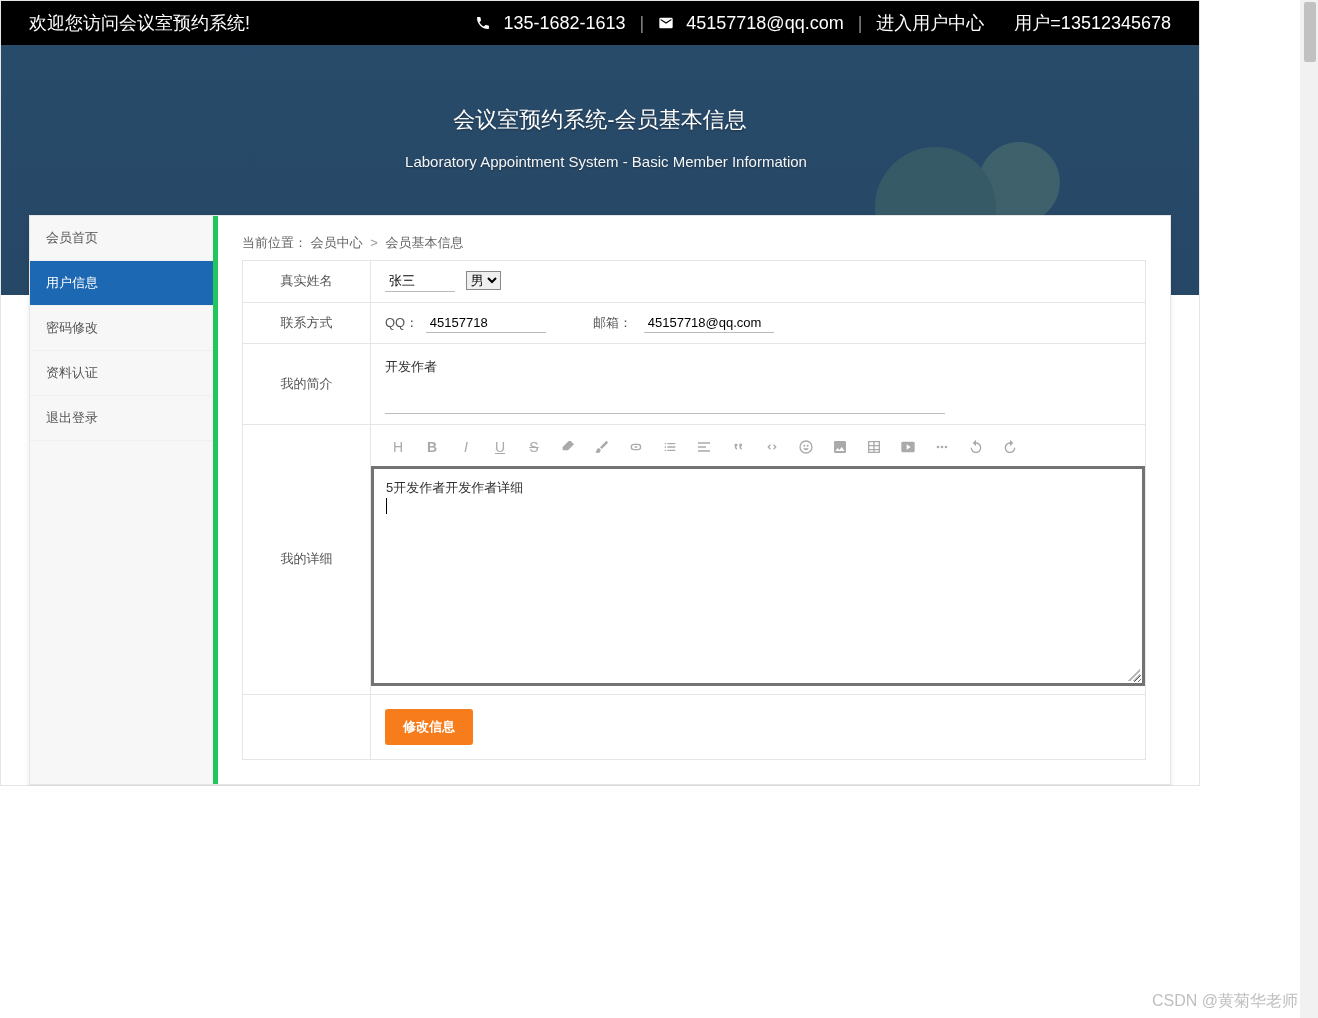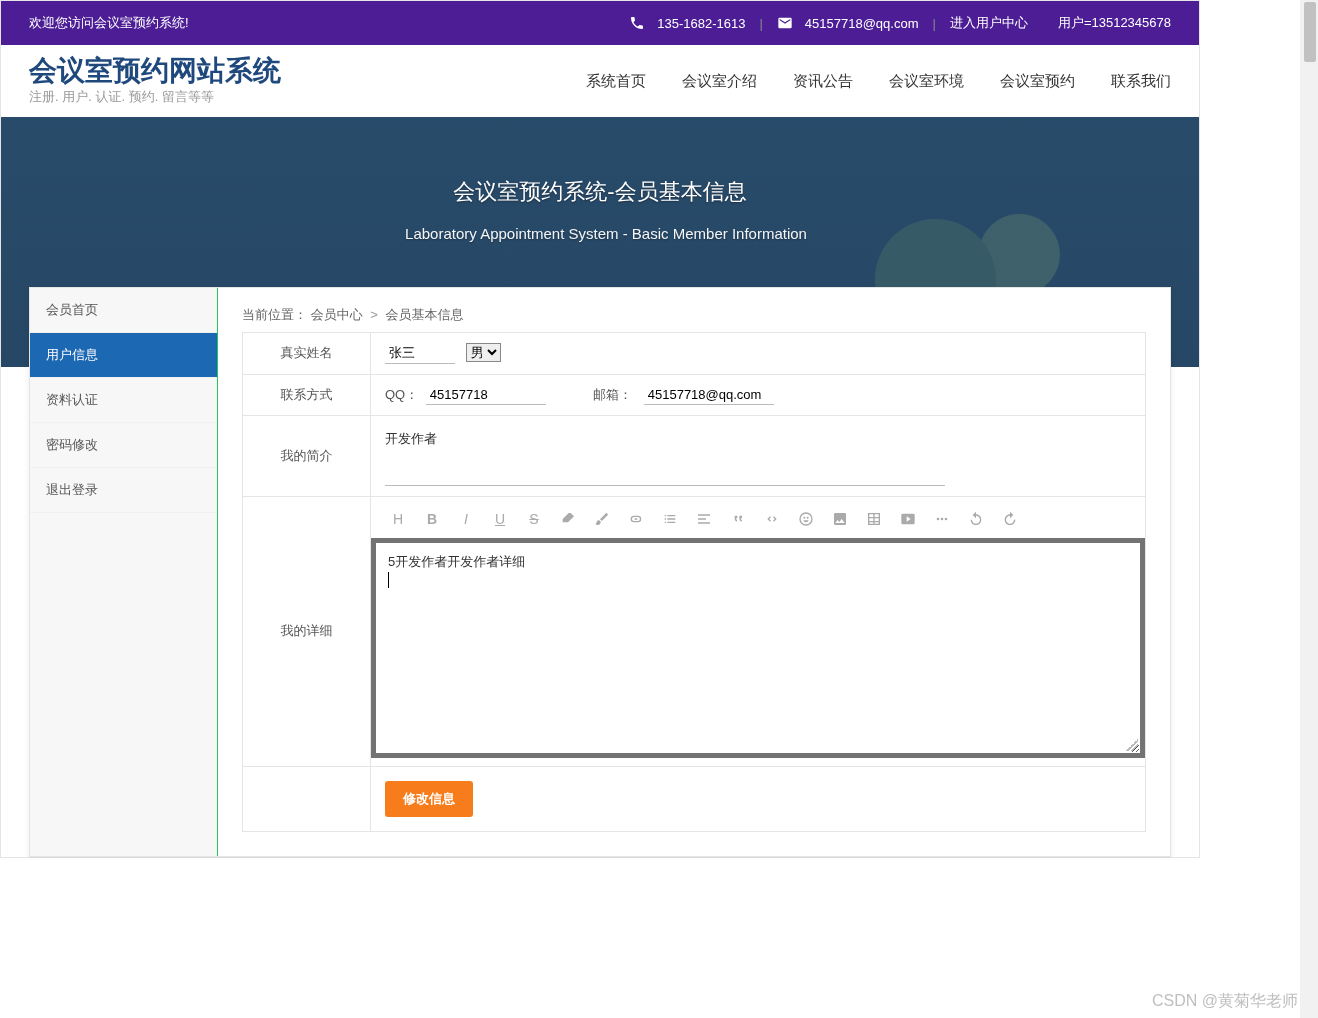--- a/index.html
+++ b/index.html
@@ -2,21 +2,21 @@
 <html><head>
 <meta charset="utf-8">
 <style>
   *{box-sizing:border-box;margin:0;padding:0;}
   body{font-family:"Microsoft YaHei","PingFang SC",Arial,sans-serif;font-size:14px;color:#333;background:#fff;}
   .outer{width:1200px;margin:0;border:1px solid #e5e5e5;position:relative;}
   .scroll-y{position:absolute;right:0;top:0;width:18px;height:1018px;background:#f1f1f1;}
   .scroll-y .thumb{position:absolute;right:2px;top:2px;width:12px;height:60px;background:#c1c1c1;border-radius:2px;}
 
   
-  .topbar{height:44px;background:#4c1d95;color:#fff;display:flex;align-items:center;padding:0 28px;font-size:13px;}
+  .topbar{height:44px;background:#000000;color:#fff;display:flex;align-items:center;padding:0 28px;font-size:18px;}
   .topbar .left{flex:0 0 auto;}
   .topbar .right{margin-left:auto;display:flex;align-items:center;gap:6px;text-align:right;}
   .topbar .sep{color:#888;margin:0 8px;}
   .topbar a{color:#fff;text-decoration:none;}
   .icon-phone,.icon-mail{display:inline-flex;width:16px;height:16px;margin-right:6px;vertical-align:middle;}
   .icon-phone svg,.icon-mail svg{width:16px;height:16px;fill:#fff;}
 
   
   .header{height:72px;display:flex;align-items:center;padding:0 28px;}
   .brand-title{font-size:28px;font-weight:700;color:#1f497d;line-height:1.1;}
@@ -29,21 +29,21 @@
         radial-gradient(circle at 78% 65%, #7aa06b 0 60px, transparent 61px),
         radial-gradient(circle at 85% 55%, #9cbf7f 0 40px, transparent 41px),
         linear-gradient(180deg,#3a5d7a,#2d4a63);
         color:#fff;text-align:center;padding-top:60px;}
   .hero h1{font-size:22px;font-weight:400;text-shadow:0 1px 2px rgba(0,0,0,0.4);}
   .hero p{margin-top:18px;font-size:15px;opacity:.95;text-shadow:0 1px 2px rgba(0,0,0,0.4);padding-left:12px;}
 
   
   .main-wrap{padding:0 28px;margin-top:-80px;position:relative;z-index:2;}
   .card{background:#fff;border:1px solid #e5e5e5;box-shadow:0 2px 6px rgba(0,0,0,0.08);display:flex;min-height:560px;}
-  .sidebar{width:188px;background:#f7f7f7;border-right:1px solid #22c55e;}
+  .sidebar{width:188px;background:#f7f7f7;border-right:5px solid #22c55e;}
   .sidebar a{display:block;padding:13px 16px;color:#555;text-decoration:none;font-size:13px;border-bottom:1px solid #f0f0f0;}
   .sidebar a.active{background:#1c68b3;color:#fff;}
   .content{flex:1;padding:18px 24px 24px;}
   .breadcrumb{font-size:13px;color:#666;margin-bottom:8px;}
   .breadcrumb .sep{margin:0 4px;color:#999;}
 
   .form-tbl{width:100%;border:1px solid #e5e5e5;border-collapse:collapse;}
   .form-tbl td{border:1px solid #e5e5e5;padding:10px 14px;font-size:13px;vertical-align:middle;}
   .form-tbl td.label{width:128px;text-align:center;color:#555;background:#fff;}
   .form-tbl input[type=text]{border:none;border-bottom:1px solid #bbb;padding:2px 4px;font-size:13px;background:transparent;outline:none;}
@@ -53,21 +53,21 @@
   .qq-field{width:120px;}
   .mail-field{width:130px;margin-left:4px;}
   .intro-field{width:560px;}
   .gap{display:inline-block;width:40px;}
 
   
   .editor-wrap{border:none;}
   .ed-toolbar{display:flex;align-items:center;gap:16px;padding:6px 10px 10px 18px;}
   .ed-toolbar .tbtn{width:18px;height:18px;display:inline-flex;align-items:center;justify-content:center;color:#aaa;cursor:pointer;font-size:14px;}
   .ed-toolbar .tbtn svg{width:16px;height:16px;fill:#aaa;}
-  .ed-area{border:5px solid #737373;min-height:220px;padding:10px 12px;font-size:13px;color:#333;position:relative;resize:both;overflow:auto;}
+  .ed-area{border:3px solid #737373;min-height:220px;padding:10px 12px;font-size:13px;color:#333;position:relative;resize:both;overflow:auto;}
   .ed-area .caret{display:inline-block;width:1px;height:16px;background:#000;vertical-align:middle;margin-left:0;}
   .ed-area::after{content:"";position:absolute;right:2px;bottom:2px;width:12px;height:12px;background:linear-gradient(135deg,transparent 50%,#bbb 50% 60%,transparent 60% 70%,#bbb 70% 80%,transparent 80%);}
 
   .btn-primary{display:inline-block;background:#f77c1b;color:#fff;border:none;padding:9px 18px;font-size:13px;border-radius:3px;cursor:pointer;font-weight:bold;}
 
   
   .footer{background:#2f2f2f;color:#fff;text-align:center;font-size:13px;padding:18px 0 26px;margin-top:60px;}
   .footer b{font-weight:700;}
 
   .watermark{position:absolute;right:20px;bottom:6px;color:#bfbfbf;font-size:16px;z-index:50;pointer-events:none;}
@@ -93,47 +93,33 @@
           </svg>
         </span>
       <a href="#">45157718@qq.com</a>
       <span class="sep">|</span>
       <a href="#">进入用户中心</a>
       <span style="width:18px"></span>
       <span>用户=13512345678</span>
     </div>
   </div>
 
-  <div class="header">
-    <div>
-      <div class="brand-title">会议室预约网站系统</div>
-      <div class="brand-sub">注册. 用户. 认证. 预约. 留言等等</div>
-    </div>
-    <nav class="nav">
-      <a href="#">系统首页</a>
-      <a href="#">会议室介绍</a>
-      <a href="#">资讯公告</a>
-      <a href="#">会议室环境</a>
-      <a href="#">会议室预约</a>
-      <a href="#">联系我们</a>
-    </nav>
-  </div>
 
   <div class="hero">
     <h1>会议室预约系统-会员基本信息</h1>
     <p>Laboratory Appointment System - Basic Member Information</p>
   </div>
 
   <div class="main-wrap">
     <div class="card">
       <div class="sidebar">
         <a href="#">会员首页</a>
         <a href="#" class="active">用户信息</a>
+        <a href="#">密码修改</a>
         <a href="#">资料认证</a>
-        <a href="#">密码修改</a>
         <a href="#">退出登录</a>
       </div>
 
       <div class="content">
         <div class="breadcrumb">
           <span>当前位置：</span>
           <span>会员中心</span>
           <span class="sep">&gt;</span>
           <span>会员基本信息</span>
         </div>

